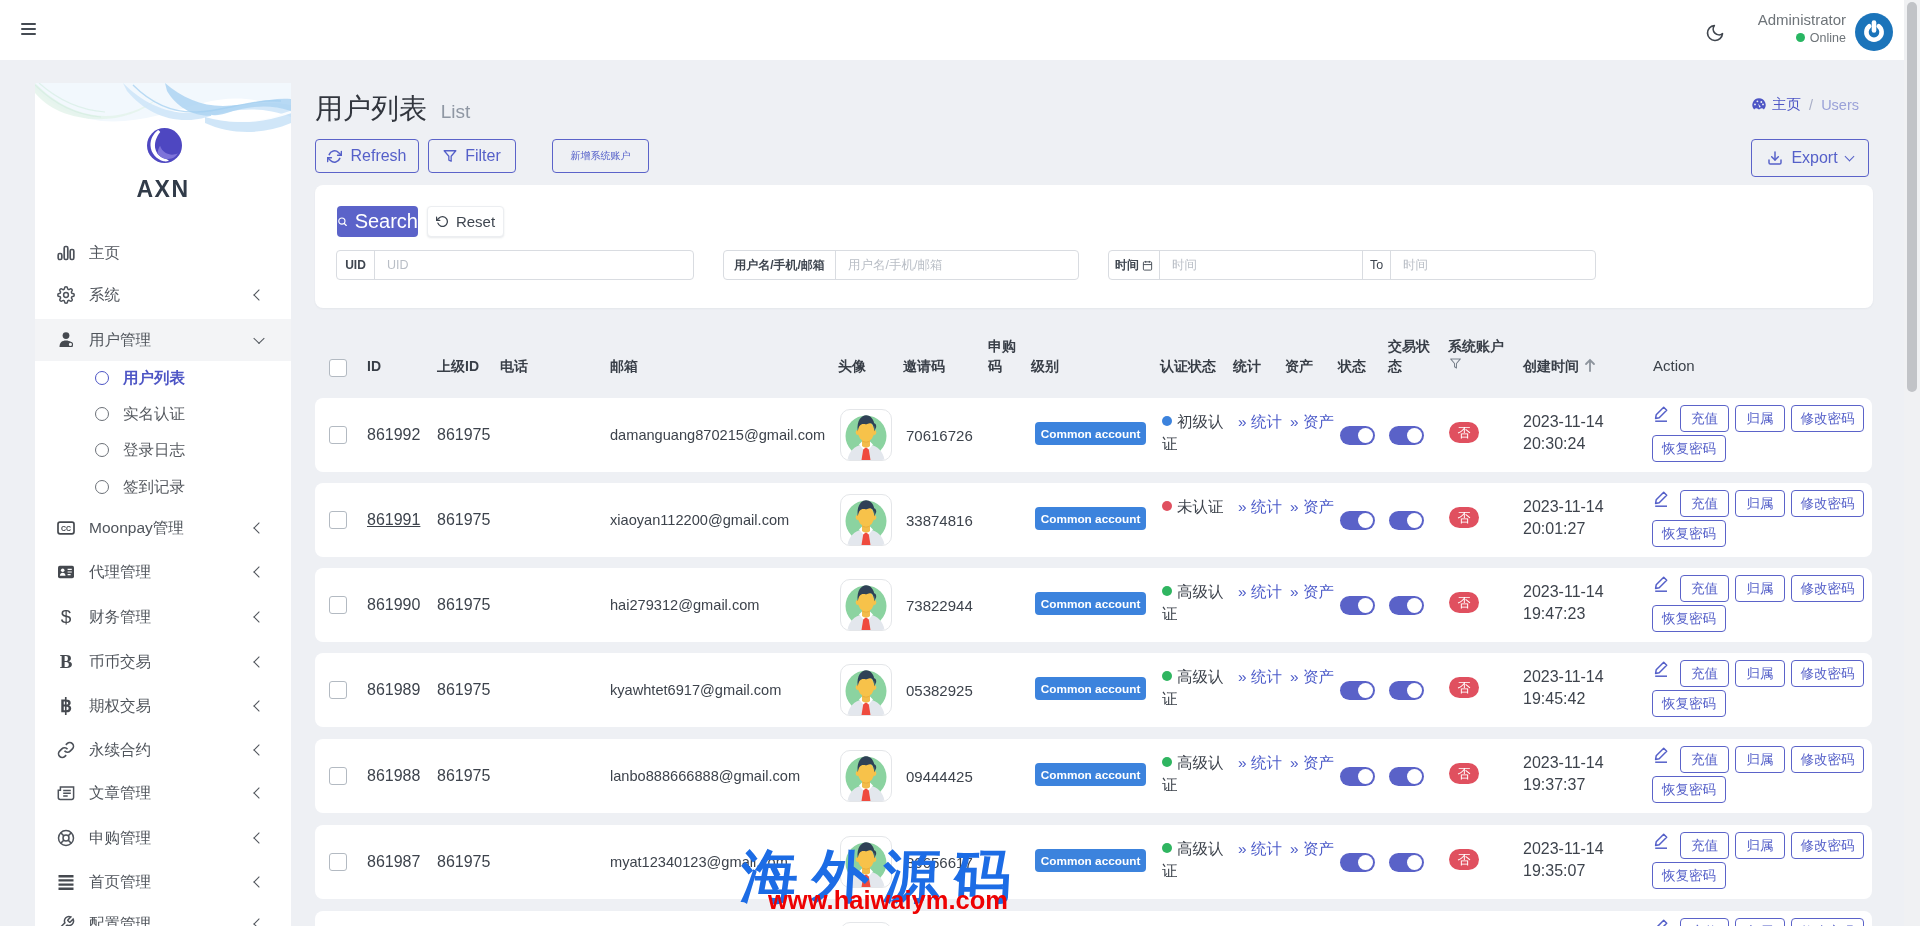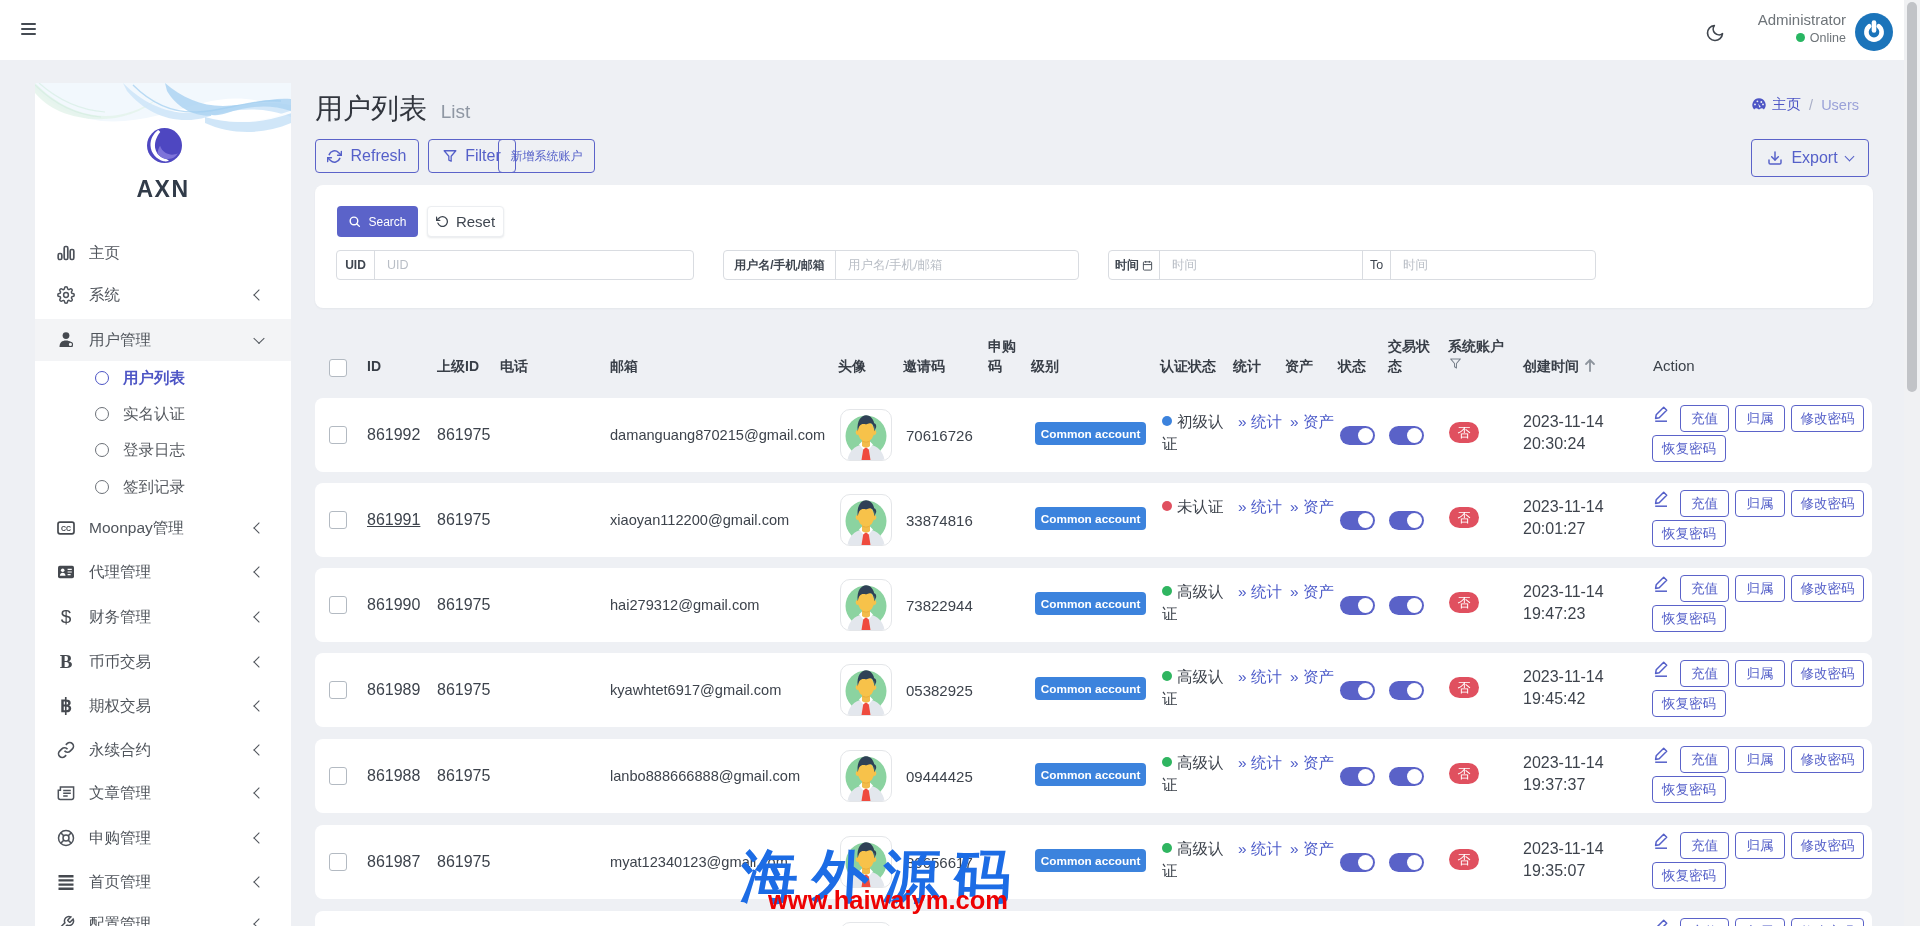--- a/index.html
+++ b/index.html
@@ -245,33 +245,33 @@
         <path d="M3.51 9a9 9 0 0 1 14.85-3.36L23 10M1 14l4.64 4.36A9 9 0 0 0 20.49 15"></path>
       </svg>
     Refresh
   </div>
   <div class="obtn" style="left:428px;top:139px;width:88px;height:34px;font-size:16px;">
     <svg width="14" height="14" viewBox="0 0 24 24" fill="none" stroke="#5560c9" stroke-width="2.2" stroke-linejoin="round">
         <polygon points="22 3 2 3 10 12.46 10 19 14 21 14 12.46 22 3"></polygon>
       </svg>
     Filter
   </div>
-  <div class="obtn" style="left:498px;top:139px;width:97px;height:34px;font-size:12px;">新增系统账户</div>
+  <div class="obtn" style="left:552px;top:139px;width:97px;height:34px;font-size:10px;">新增系统账户</div>
   <div class="obtn" style="left:1751px;top:139px;width:118px;height:38px;font-size:16px;">
     <svg width="16" height="16" viewBox="0 0 24 24" fill="none" stroke="#5560c9" stroke-width="2.2" stroke-linecap="round" stroke-linejoin="round">
         <path d="M21 15v4a2 2 0 0 1-2 2H5a2 2 0 0 1-2-2v-4"></path>
         <polyline points="7 10 12 15 17 10"></polyline>
         <line x1="12" y1="15" x2="12" y2="3"></line>
       </svg>
     Export
     <span style="display:inline-block;width:7px;height:7px;border-left:1.6px solid #5560c9;border-bottom:1.6px solid #5560c9;transform:rotate(-45deg);margin-top:-4px;"></span>
   </div>
 
   <div class="card" style="left:315px;top:185px;width:1558px;height:123px;"></div>
-  <div class="abs" style="left:337px;top:206px;width:81px;height:31px;background:#5b63c9;border-radius:4px;color:#fff;font-size:12px;display:flex;align-items:center;justify-content:center;gap:7px;">
+  <div class="abs" style="left:337px;top:206px;width:81px;height:31px;background:#5b63c9;border-radius:4px;color:#fff;font-size:20px;display:flex;align-items:center;justify-content:center;gap:7px;">
     <svg width="13" height="13" viewBox="0 0 24 24" fill="none" stroke="#fff" stroke-width="2.6" stroke-linecap="round">
         <circle cx="11" cy="11" r="7"></circle>
         <line x1="16.5" y1="16.5" x2="21" y2="21"></line>
       </svg>
     Search
   </div>
   <div class="abs" style="left:427px;top:206px;width:77px;height:31px;background:#fff;border:1px solid #eceef1;box-shadow:0 1px 2px rgba(60,70,90,.12);border-radius:4px;color:#3f4650;font-size:15px;display:flex;align-items:center;justify-content:center;gap:7px;">
     <svg width="13" height="13" viewBox="0 0 24 24" fill="none" stroke="#3f4650" stroke-width="2.4" stroke-linecap="round" stroke-linejoin="round">
         <polyline points="1 4 1 10 7 10"></polyline>
         <path d="M3.51 15a9 9 0 1 0 2.13-9.36L1 10"></path>

